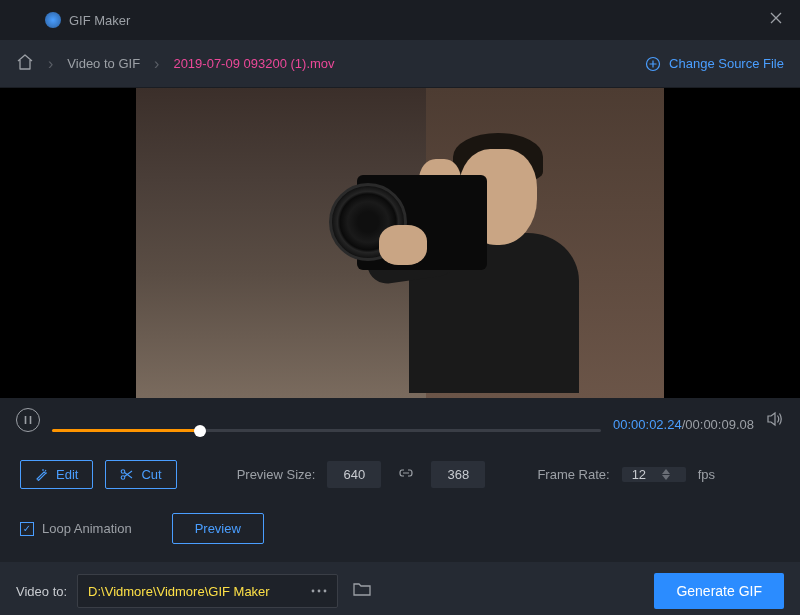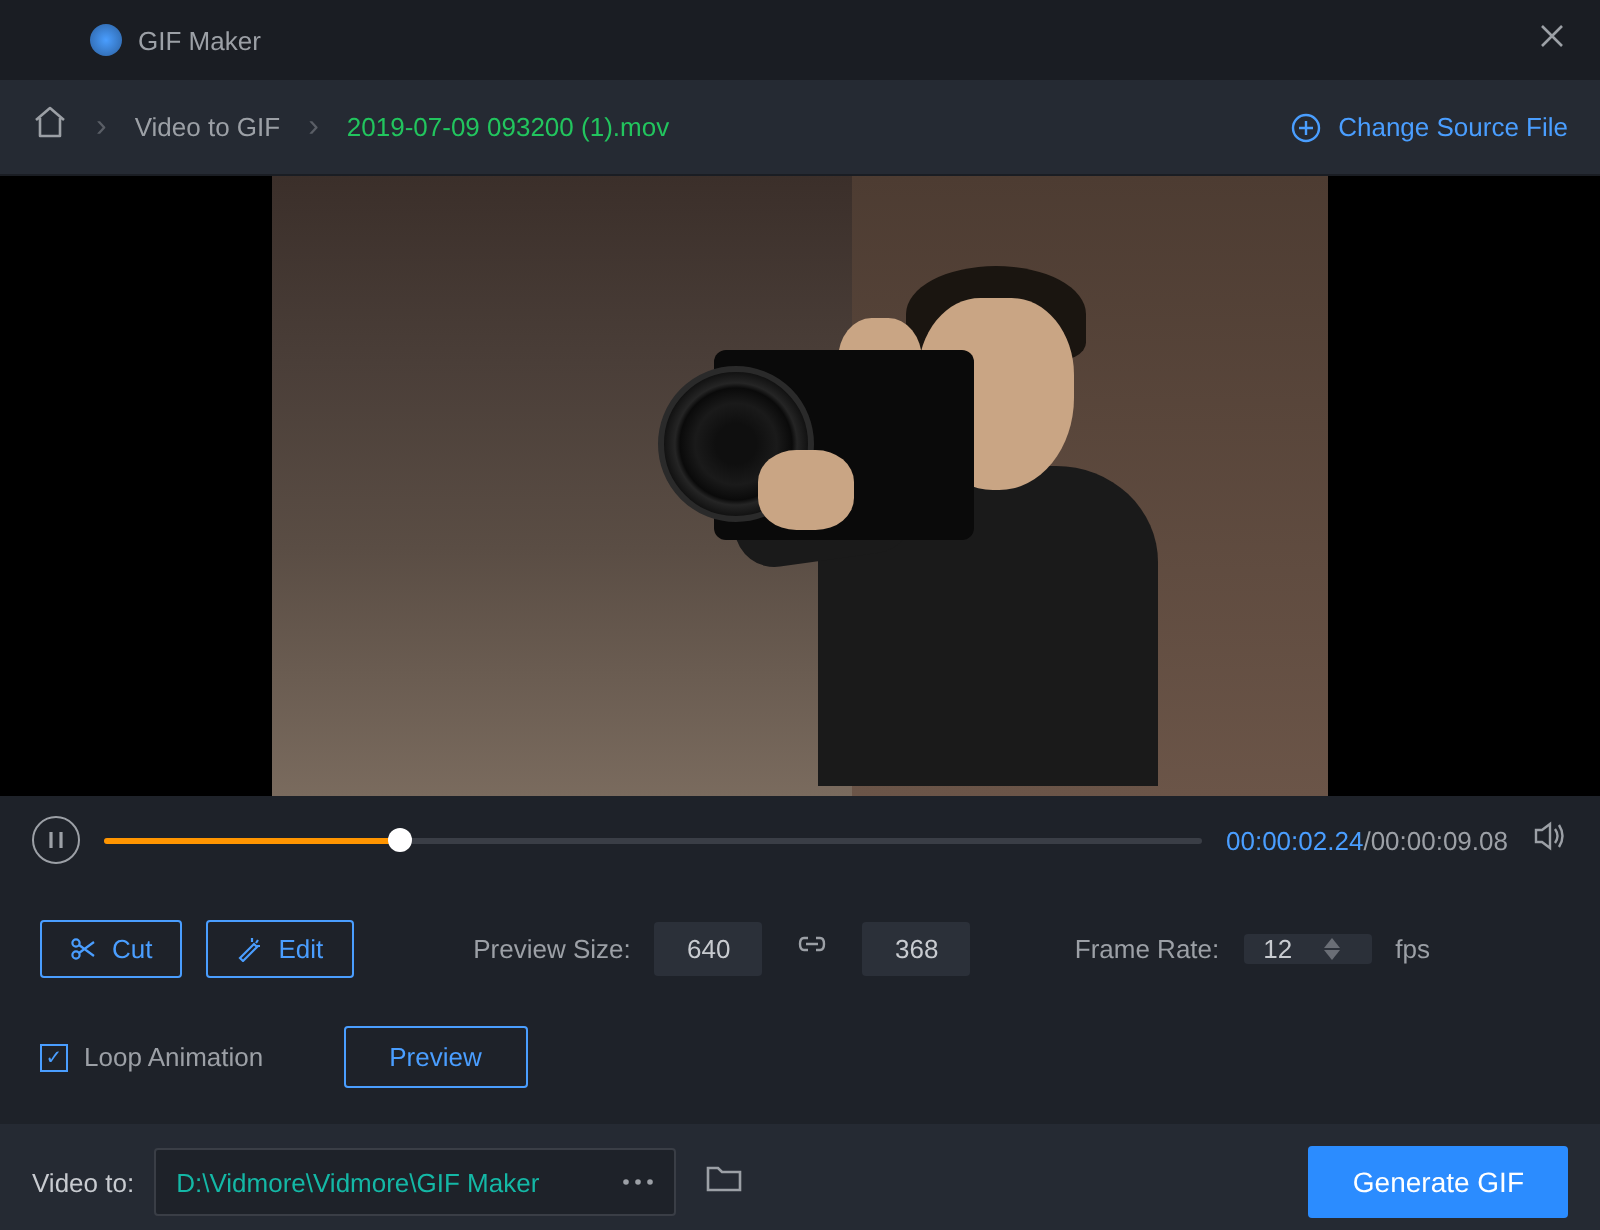--- a/index.html
+++ b/index.html
@@ -10,27 +10,27 @@
     .app-icon { width: 16px; height: 16px; border-radius: 50%; background: radial-gradient(circle, #4a9eff 0%, #2b5f9e 100%); }
     .title-text { font-size: 13px; color: #9ca0a6; }
     .close-btn { cursor: pointer; color: #9ca0a6; }
     .close-btn svg { width: 16px; height: 16px; }
     
     .breadcrumb-bar { height: 48px; display: flex; align-items: center; justify-content: space-between; padding: 0 16px; background: #252a33; border-bottom: 1px solid #1a1d23; }
     .breadcrumb-left { display: flex; align-items: center; gap: 14px; }
     .home-icon { color: #9ca0a6; cursor: pointer; }
     .sep { color: #5a5e66; font-size: 16px; font-weight: 300; }
     .crumb { font-size: 13px; color: #9ca0a6; }
-    .filename { color: #22c55e; font-size: 13px; }
+    .filename { color: #ec4899; font-size: 13px; }
     .change-src { display: flex; align-items: center; gap: 8px; color: #4a9eff; cursor: pointer; font-size: 13px; }
     
     .video-area { height: 310px; background: #000; display: flex; align-items: center; justify-content: center; }
     .video-preview { width: 528px; height: 100%; position: relative; overflow: hidden; }
     
-    .playback-bar { padding: 10px 16px; background: #1e2229; display: flex; align-items: center; gap: 12px; }
+    .playback-bar { padding: 10px 16px; background: #1e2229; display: flex; align-items: flex-end; gap: 12px; }
     .play-btn { width: 24px; height: 24px; border: 1.5px solid #9ca0a6; border-radius: 50%; display: flex; align-items: center; justify-content: center; cursor: pointer; }
     .progress-track { flex: 1; height: 3px; background: #3a3e46; border-radius: 2px; position: relative; cursor: pointer; }
     .progress-fill { position: absolute; left: 0; top: 0; height: 100%; width: 27%; background: #ff9500; border-radius: 2px; }
     .progress-thumb { position: absolute; left: 27%; top: 50%; transform: translate(-50%, -50%); width: 12px; height: 12px; border-radius: 50%; background: #fff; }
     .time-display { font-size: 13px; white-space: nowrap; }
     .time-cur { color: #4a9eff; }
     .time-total { color: #9ca0a6; }
     .vol-icon { color: #9ca0a6; cursor: pointer; }
     
     .controls-area { padding: 18px 20px; background: #1e2229; }
@@ -47,21 +47,21 @@
     .step-down { border-left: 4px solid transparent; border-right: 4px solid transparent; border-top: 5px solid #6a6e76; }
     
     .controls-row2 { display: flex; align-items: center; gap: 40px; }
     .checkbox-wrap { display: flex; align-items: center; gap: 8px; cursor: pointer; font-size: 13px; color: #9ca0a6; }
     .check-box { width: 14px; height: 14px; border: 1px solid #4a9eff; color: #4a9eff; display: flex; align-items: center; justify-content: center; font-size: 10px; }
     .preview-btn { border: 1px solid #4a9eff; color: #4a9eff; background: transparent; padding: 7px 22px; font-size: 13px; cursor: pointer; border-radius: 2px; }
     
     .footer-bar { height: 58px; background: #252a33; display: flex; align-items: center; padding: 0 16px; gap: 10px; }
     .save-label { font-size: 13px; color: #c8cbd0; }
     .path-input { flex: 1; background: #1e2229; border: 1px solid #3a3e46; display: flex; align-items: center; border-radius: 2px; }
-    .path-text { flex: 1; padding: 8px 10px; font-size: 13px; color: #14b8a6; }
+    .path-text { flex: 1; padding: 8px 10px; font-size: 13px; color: #fde047; }
     .path-btn { padding: 0 10px; color: #9ca0a6; cursor: pointer; height: 32px; display: flex; align-items: center; }
     .folder-btn { padding: 0 4px; color: #9ca0a6; cursor: pointer; }
     .generate-btn { background: #2b8cff; color: #fff; border: none; padding: 10px 22px; font-size: 14px; cursor: pointer; border-radius: 2px; }
     
     .spacer { flex: 1; }
     .gap80 { width: 36px; }
     .gap40 { width: 28px; }
 
     
     .vp-bg { position:absolute; inset:0; background: linear-gradient(to bottom, #3b2f2a 0%, #4a3e38 30%, #5a4d44 60%, #7a6b5e 100%); }
@@ -147,31 +147,31 @@
         <path d="M2 6 H5 L9 3 V15 L5 12 H2 Z" stroke="currentColor" stroke-width="1.2" fill="none"></path>
         <path d="M11.5 5.5 Q14 9 11.5 12.5 M13.5 3.5 Q17 9 13.5 14.5" stroke="currentColor" stroke-width="1.2" fill="none"></path>
       </svg>
   </span>
 </div>
 
 <div class="controls-area">
   <div class="controls-row1">
     <button class="tool-btn">
       <svg width="13" height="13" viewBox="0 0 13 13">
+          <path d="M2 11 L9 4 L10.5 5.5 L3.5 12.5 Z M8 1 L8 3 M11 2 L10 3.5 M12 5 L10 5" stroke="currentColor" stroke-width="1.1" fill="none"></path>
+        </svg>
+      <span>Edit</span>
+    </button>
+    <button class="tool-btn">
+      <svg width="13" height="13" viewBox="0 0 13 13">
           <circle cx="3" cy="3.5" r="1.8" stroke="currentColor" stroke-width="1.1" fill="none"></circle>
           <circle cx="3" cy="9.5" r="1.8" stroke="currentColor" stroke-width="1.1" fill="none"></circle>
           <path d="M4.5 4.5 L12 10 M4.5 8.5 L12 3" stroke="currentColor" stroke-width="1.1"></path>
         </svg>
       <span>Cut</span>
-    </button>
-    <button class="tool-btn">
-      <svg width="13" height="13" viewBox="0 0 13 13">
-          <path d="M2 11 L9 4 L10.5 5.5 L3.5 12.5 Z M8 1 L8 3 M11 2 L10 3.5 M12 5 L10 5" stroke="currentColor" stroke-width="1.1" fill="none"></path>
-        </svg>
-      <span>Edit</span>
     </button>
     <div class="gap80"></div>
     <span class="label-text">Preview Size:</span>
     <input class="num-input" value="640" style="">
     <span class="link-icon">
       <svg width="14" height="14" viewBox="0 0 14 14">
           <path d="M5 4 H3 Q1 4 1 7 Q1 10 3 10 H5 M9 4 H11 Q13 4 13 7 Q13 10 11 10 H9 M4 7 H10" stroke="currentColor" stroke-width="1.2" fill="none"></path>
         </svg>
     </span>
     <input class="num-input" value="368" style="">

